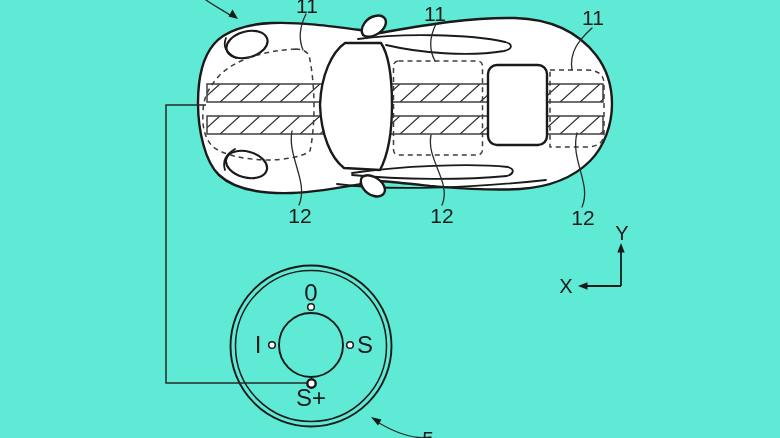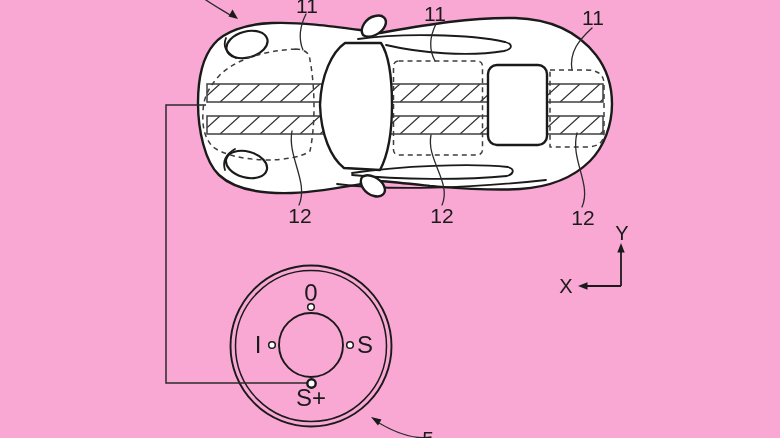--- a/index.html
+++ b/index.html
@@ -1,16 +1,16 @@
 <!DOCTYPE html>
 <html><head>
 <meta charset="utf-8">
 <style>
   html,body{margin:0;padding:0;background:#ffffff;}
-  .stage{position:relative;width:780px;height:438px;background:#f9a8d4;overflow:hidden;
+  .stage{position:relative;width:780px;height:438px;background:#5eead4;overflow:hidden;
          font-family:"Liberation Sans", sans-serif;}
   svg{display:block;}
   text{font-family:"Liberation Sans", sans-serif;fill:#1a1a1a;}
   .ref-lbl{font-size:21px;}
   .dial-lbl{font-size:24px;}
   .axis-lbl{font-size:20px;}
   .outline{fill:#ffffff;stroke:#1a1a1a;stroke-width:2.4;stroke-linejoin:round;}
   .thin{fill:none;stroke:#1a1a1a;stroke-width:1.8;stroke-linecap:round;}
   .leader{fill:none;stroke:#2a2a2a;stroke-width:1.3;stroke-linecap:round;}
   .dashed{fill:none;stroke:#3d3d3d;stroke-width:1.5;stroke-dasharray:5 4;stroke-linejoin:round;}

